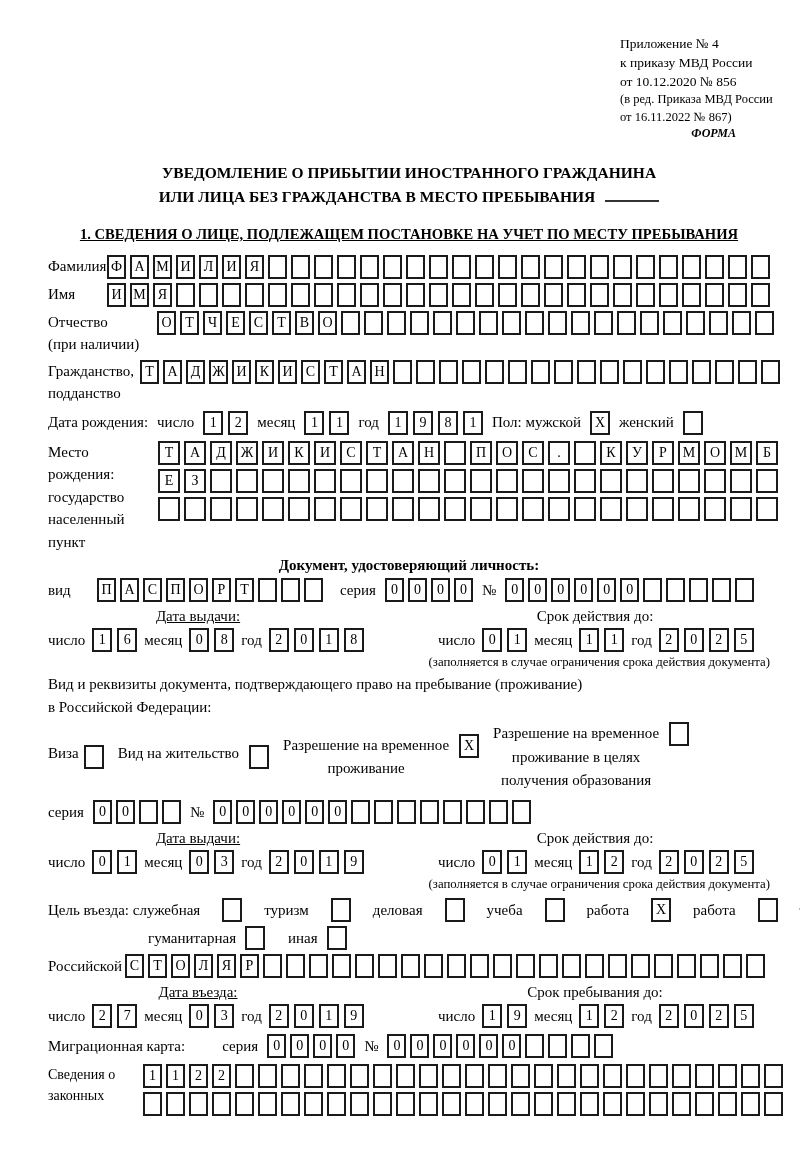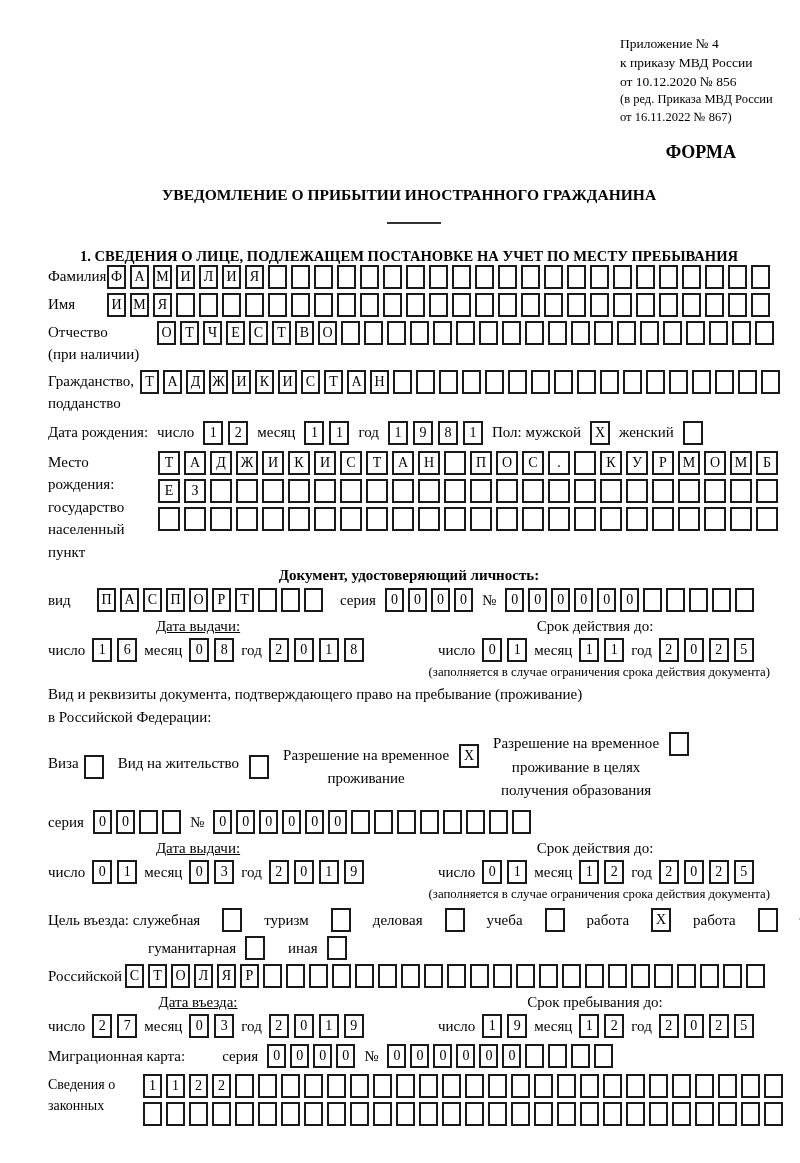--- a/index.html
+++ b/index.html
@@ -3,24 +3,24 @@
 <meta charset="utf-8">
 <style>
   html,body{margin:0;padding:0;background:#fff;}
   body{width:800px;height:1163px;overflow:hidden;color:#000;
        font-family:"Liberation Serif","DejaVu Serif",serif;font-size:15px;}
   .page{box-sizing:border-box;width:800px;height:1163px;padding:34px 30px 0 48px;}
 
   
   .appendix{margin-left:572px;width:200px;font-size:13.5px;line-height:1.42;}
   .appendix .small{font-size:12.5px;line-height:1.4;}
-  .forma{margin-top:16px;padding-right:34px;text-align:right;font-weight:bold;font-size:18px;}
+  .forma{margin-top:0;padding-right:34px;text-align:right;font-weight:bold;font-size:12px;font-style:italic;}
   .doc-title{margin-top:20px;text-align:center;font-weight:bold;font-size:15.5px;line-height:1.5;}
   .blankline{display:inline-block;width:54px;border-bottom:2.5px solid #333;height:13px;margin-left:10px;}
-  .sect-head{margin-top:18px;margin-bottom:0;text-align:center;font-weight:bold;font-size:14.6px;}
+  .sect-head{margin-top:18px;margin-bottom:12px;text-align:center;font-weight:bold;font-size:14.6px;text-decoration:underline;}
 
   
   .cells{display:inline-flex;gap:4px;flex:0 0 auto;}
   .cell{box-sizing:border-box;flex:0 0 auto;width:19px;height:24px;border:2px solid #1a1a1a;
         text-align:center;font-size:14px;line-height:20px;}
   .wide .cell{width:22px;}
   .dcells{display:inline-flex;gap:5px;flex:0 0 auto;}
   .dcells .cell{width:20px;}
 
   
@@ -67,21 +67,21 @@
     <div>к приказу МВД России</div>
     <div>от 10.12.2020 № 856</div>
     <div class="small">(в ред. Приказа МВД России</div>
     <div class="small">от 16.11.2022 № 867)</div>
   </div>
 
   <div class="forma">ФОРМА</div>
 
   <div class="doc-title">
     <div>УВЕДОМЛЕНИЕ О ПРИБЫТИИ ИНОСТРАННОГО ГРАЖДАНИНА</div>
-    <div><span class="blankline"></span></div>
+    <div><span>ИЛИ ЛИЦА БЕЗ ГРАЖДАНСТВА В МЕСТО ПРЕБЫВАНИЯ</span><span class="blankline"></span></div>
   </div>
 
   <div class="sect-head">1. СВЕДЕНИЯ О ЛИЦЕ, ПОДЛЕЖАЩЕМ ПОСТАНОВКЕ НА УЧЕТ ПО МЕСТУ ПРЕБЫВАНИЯ</div>
 
   <div class="frow">
     <span class="lbl w59">Фамилия</span>
     <span class="cells">
         <span class="cell">Ф</span>
         <span class="cell">А</span>
         <span class="cell">М</span>

